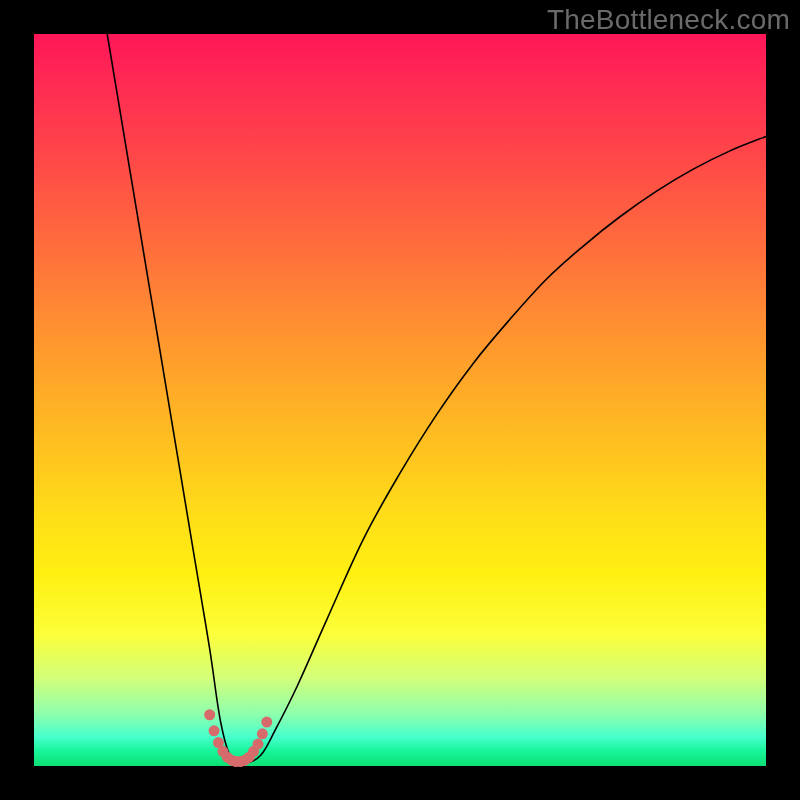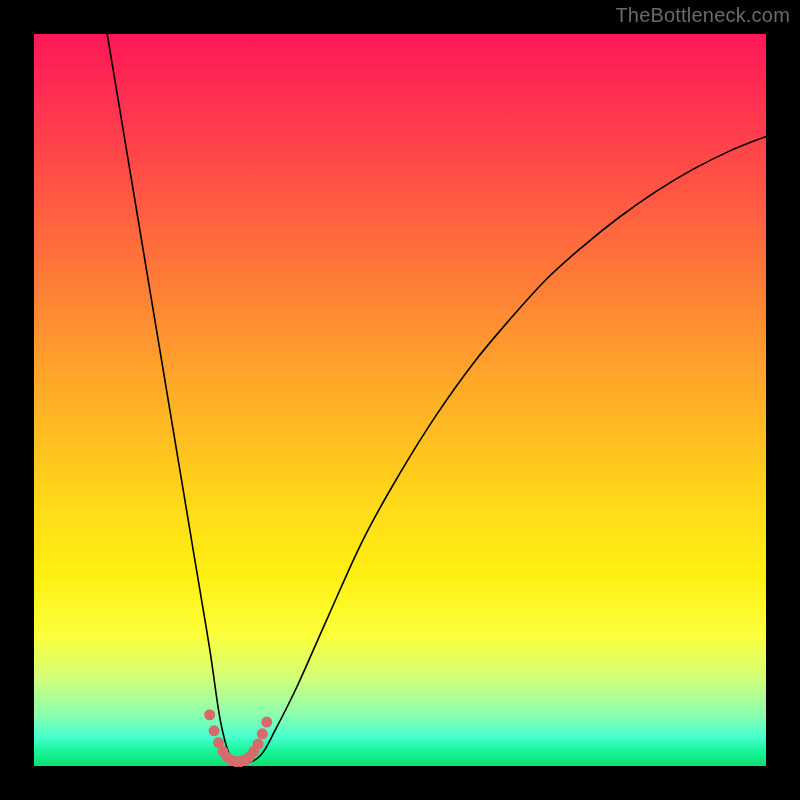--- a/index.html
+++ b/index.html
@@ -15,21 +15,21 @@
     position: relative;
     width: 800px;
     height: 800px;
     background: #000;
   }
   .watermark {
     position: absolute;
     top: 4px;
     right: 10px;
     color: #6a6a6a;
-    font-size: 20px;
+    font-size: 28px;
     font-weight: 400;
     letter-spacing: 0.2px;
     z-index: 10;
   }
   .plot-area {
     position: absolute;
     left: 34px;
     top: 34px;
     width: 732px;
     height: 732px;

